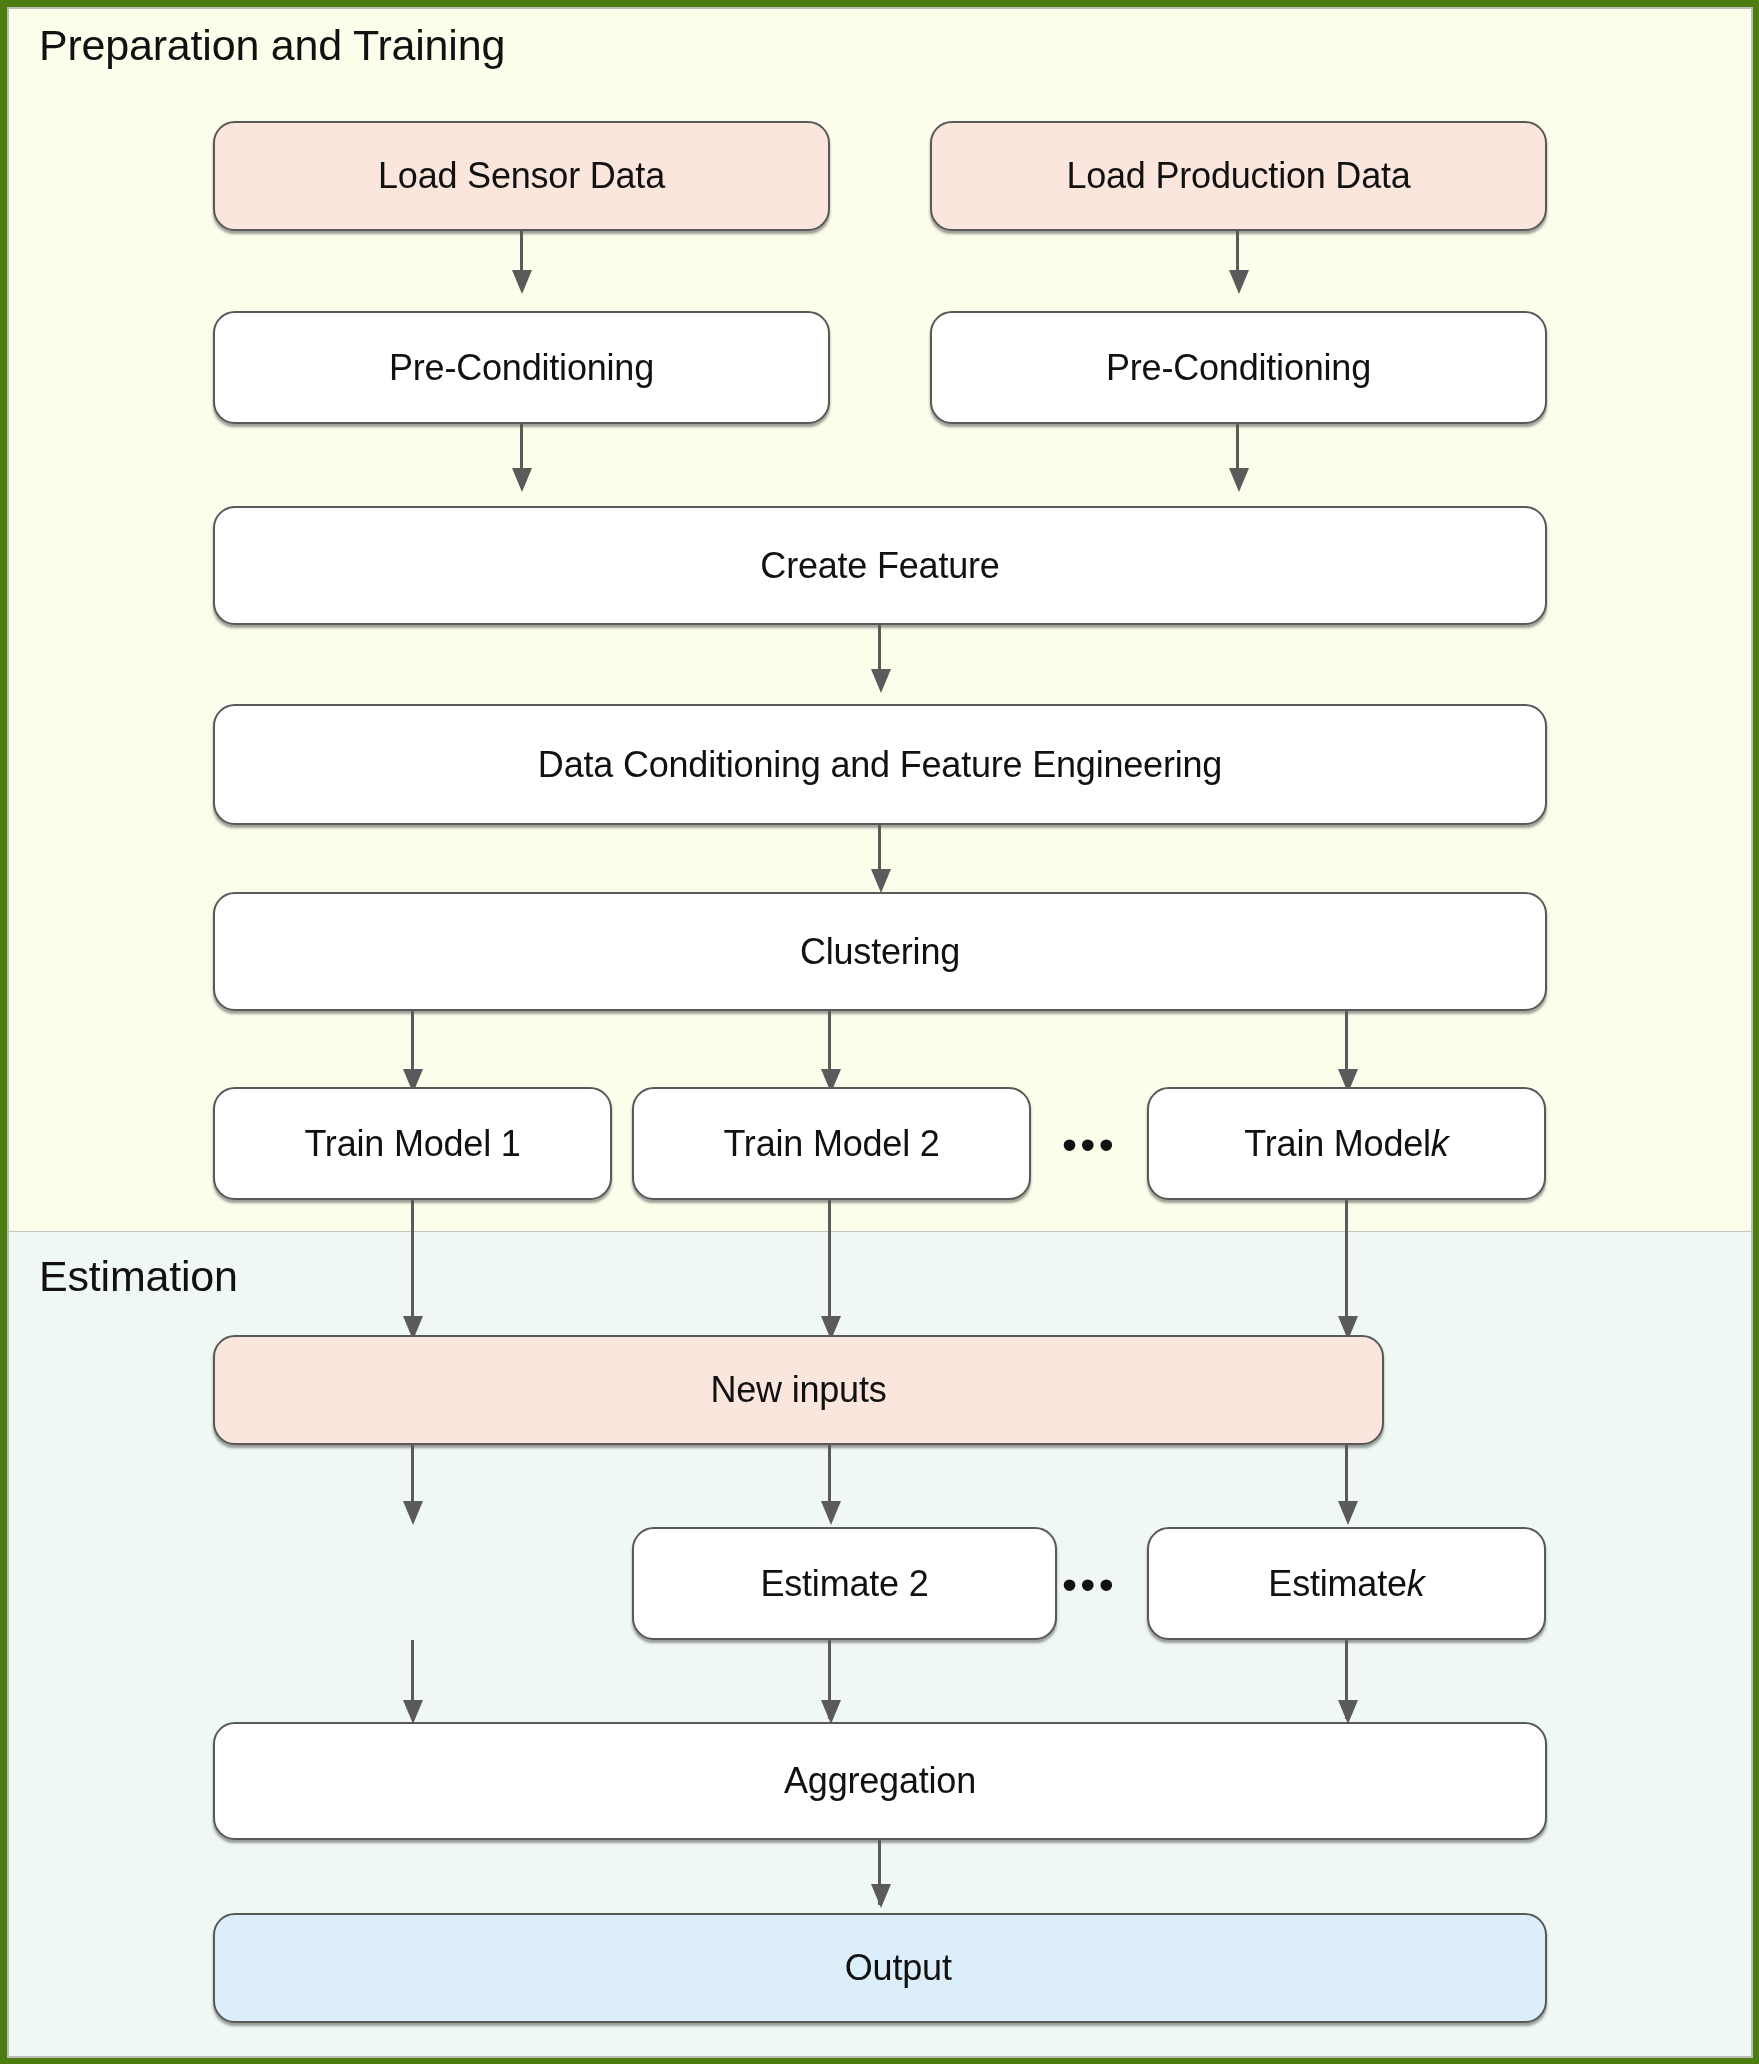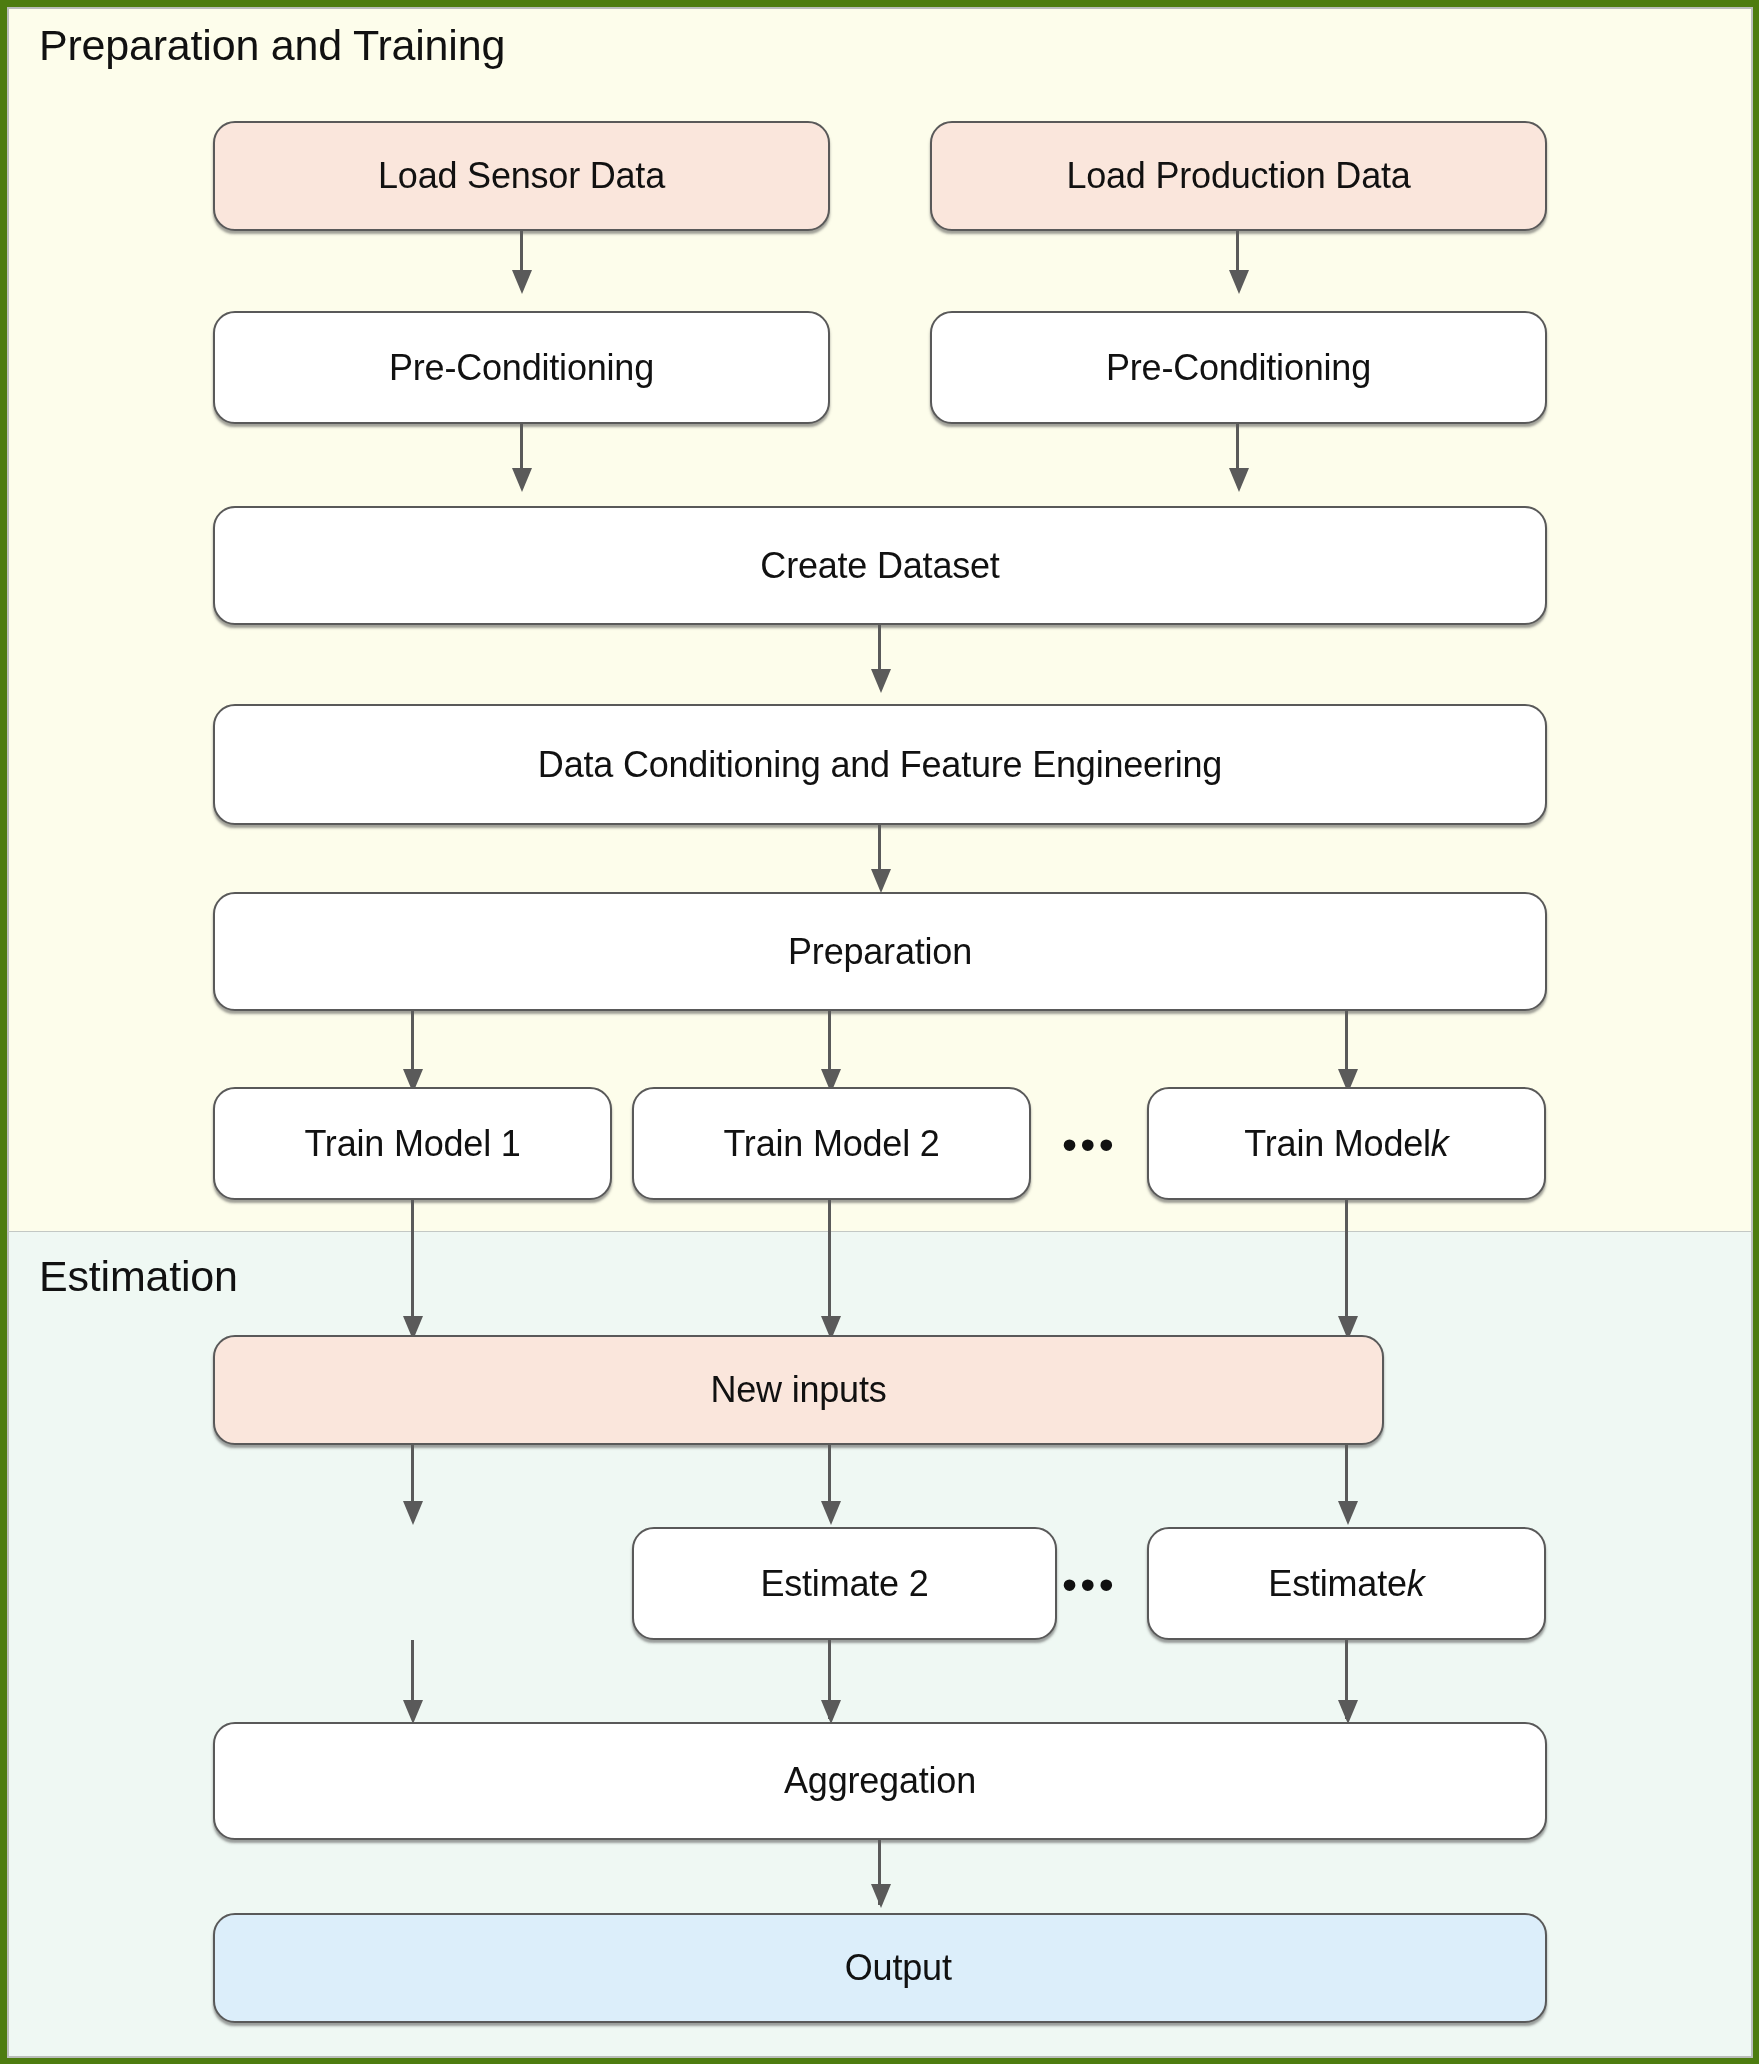--- a/index.html
+++ b/index.html
@@ -118,31 +118,31 @@
   <div class="node" style="left:213px; top:311px; width:617px; height:113px;">Pre-Conditioning</div>
 
   <div class="node" style="left:930px; top:311px; width:617px; height:113px;">Pre-Conditioning</div>
 
   <div class="conn" style="left:520px; top:424px; height:57px;"></div>
   <div class="arrowhead" style="left:521px; top:468px;"></div>
 
   <div class="conn" style="left:1236px; top:424px; height:57px;"></div>
   <div class="arrowhead" style="left:1238px; top:468px;"></div>
 
-  <div class="node" style="left:213px; top:506px; width:1334px; height:119px;">Create Dataset</div>
+  <div class="node" style="left:213px; top:506px; width:1334px; height:119px;">Create Feature</div>
 
   <div class="conn" style="left:878px; top:625px; height:59px;"></div>
   <div class="arrowhead" style="left:880px; top:669px;"></div>
 
   <div class="node" style="left:213px; top:704px; width:1334px; height:121px;">Data Conditioning and Feature Engineering</div>
 
   <div class="conn" style="left:878px; top:825px; height:59px;"></div>
   <div class="arrowhead" style="left:880px; top:869px;"></div>
 
-  <div class="node" style="left:213px; top:892px; width:1334px; height:119px;">Preparation</div>
+  <div class="node" style="left:213px; top:892px; width:1334px; height:119px;">Clustering</div>
 
   <div class="conn" style="left:411px; top:1011px; height:74px;"></div>
   <div class="arrowhead" style="left:412px; top:1069px;"></div>
 
   <div class="conn" style="left:828px; top:1011px; height:74px;"></div>
   <div class="arrowhead" style="left:830px; top:1069px;"></div>
 
   <div class="conn" style="left:1345px; top:1011px; height:74px;"></div>
   <div class="arrowhead" style="left:1347px; top:1069px;"></div>
 

